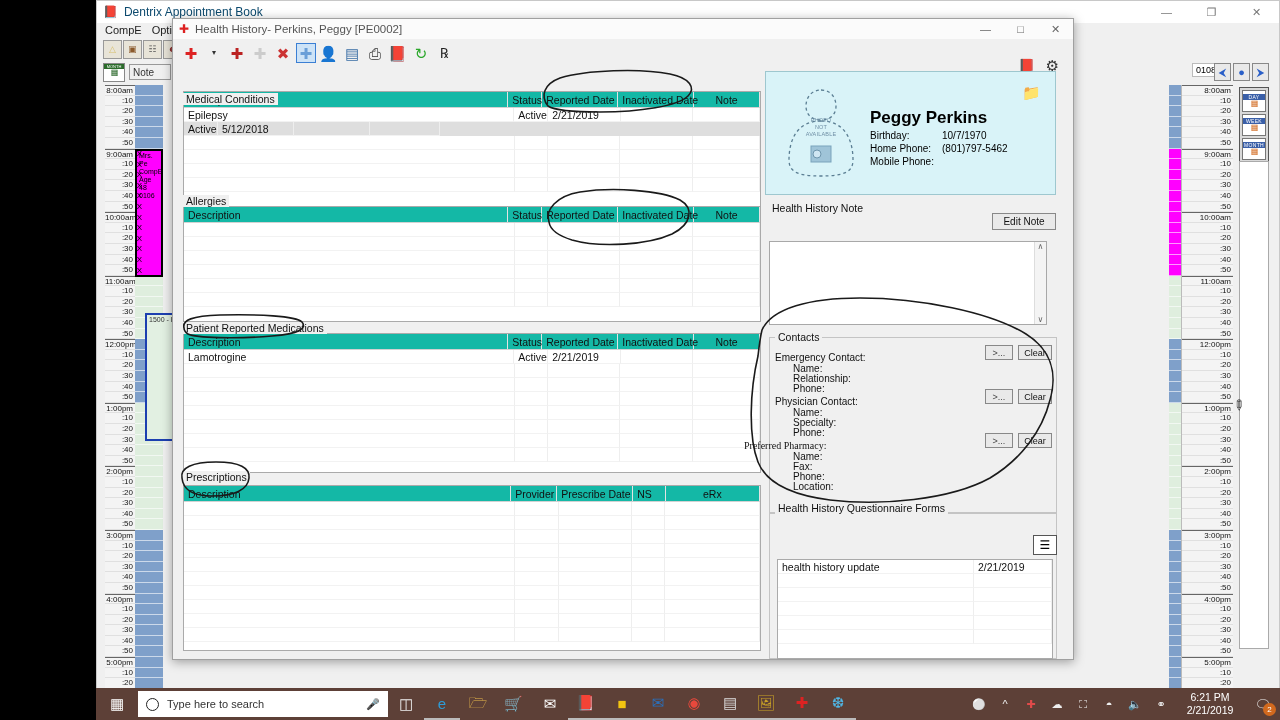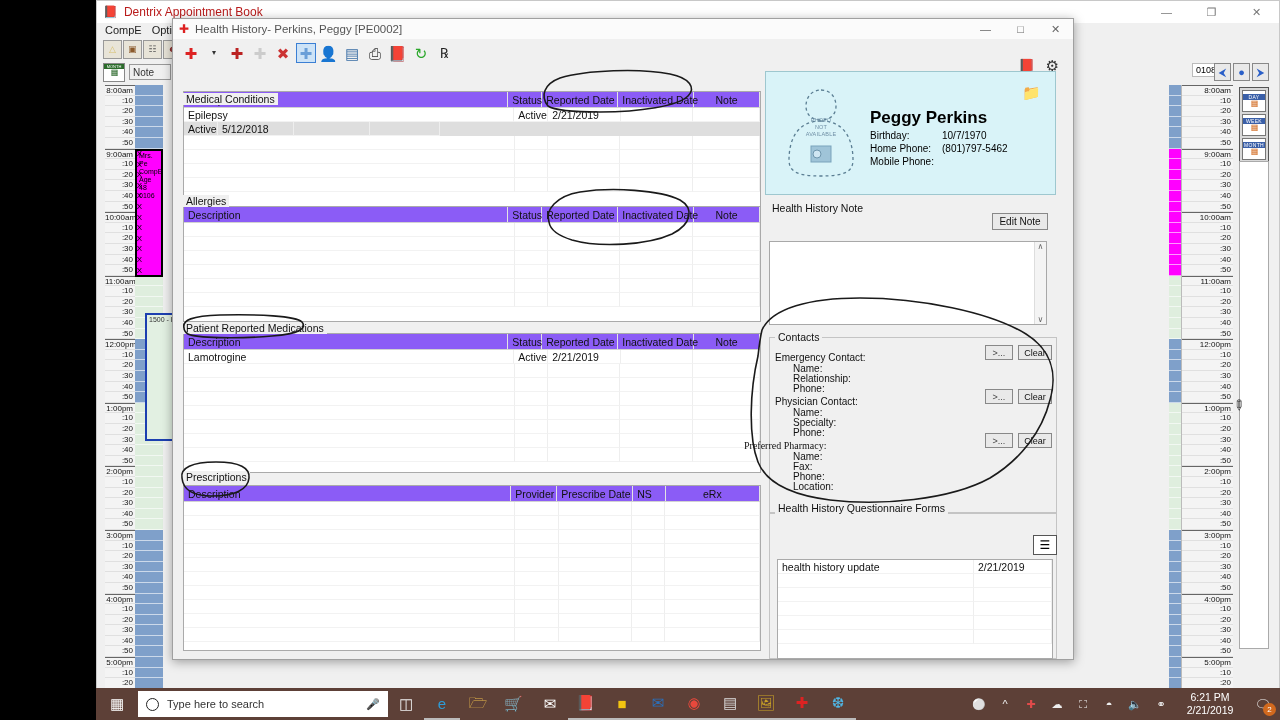--- a/index.html
+++ b/index.html
@@ -12,21 +12,21 @@
 
   
   #dentrix-window {
     position:absolute; left:96px; top:0; width:1184px; height:690px;
     background:#f0f0f0; border:1px solid #c8c8c8;
   }
   #dentrix-titlebar {
     position:absolute; left:0; top:0; width:100%; height:22px;
     background:#ffffff; display:flex; align-items:center; padding-left:6px;
   }
-  #dentrix-titlebar .t-title { font-size:12px; color:#b91c1c; margin-left:6px; }
+  #dentrix-titlebar .t-title { font-size:12px; color:#0c4a6e; margin-left:6px; }
   .win-ctrls { position:absolute; right:0; top:0; height:22px; display:flex; }
   .win-ctrls .wb {
     width:45px; height:22px; display:flex; align-items:center; justify-content:center;
     color:#777; font-size:11px;
   }
   #dentrix-menubar {
     position:absolute; left:0; top:22px; width:100%; height:14px;
     display:flex; align-items:center; gap:10px; padding-left:8px;
     font-size:11px; color:#222;
   }
@@ -112,21 +112,21 @@
                 display:flex; align-items:center; gap:3px; padding-left:8px; }
   .tb-ico { width:20px; height:20px; display:flex; align-items:center;
             justify-content:center; font-size:15px; line-height:1; }
   .tb-ico.sel { border:1px solid #3b7fd4; background:#cde3f7; }
   #hh-tr-icons { position:absolute; right:14px; top:38px; display:flex;
                  gap:10px; align-items:center; }
 
   .panel-label { position:absolute; font-size:10.5px; color:#111; background:#f0f0f0;
                  padding:0 3px; z-index:3; }
   .grid-box { position:absolute; background:#fff; border:1px solid #aaa; overflow:hidden; }
-  .grid-head { display:flex; height:16px; background:#8b5cf6;
+  .grid-head { display:flex; height:16px; background:#14b8a6;
                border-bottom:1px solid #d2d2d2; font-size:10.5px; }
   .grid-head div { border-right:1px solid #e3e3e3; padding:2px 4px; color:#111;
                    white-space:nowrap; }
   .grid-row { display:flex; height:14px; font-size:10.5px; }
   .grid-row div { border-right:1px solid #eee; border-bottom:1px solid #f2f2f2;
                   padding:1px 4px; white-space:nowrap; color:#111;}
   .grid-row.alt { background:#dedede; }
   .grid-row.empty div { color:transparent; }
   .c-desc { width:348px; } .c-stat { width:34px; }
   .c-rep { width:76px; } .c-inact { width:76px; } .c-note { width:70px; text-align:center;}
@@ -823,21 +823,21 @@
     <div class="pt-line" style="top:58px;">Birthday:</div>
     <div class="pt-val" style="top:58px;">10/7/1970</div>
     <div class="pt-line" style="top:71px;">Home Phone:</div>
     <div class="pt-val" style="top:71px;">(801)797-5462</div>
     <div class="pt-line" style="top:84px;">Mobile Phone:</div>
     <div class="pt-val" style="top:84px;"></div>
     <div id="folder-ico" style="color:#d9a441;">📁</div>
   </div>
 
   <div class="panel-label" style="left:596px; top:183px;">Health History Note</div>
-  <div class="edit-btn" style="left:819px; top:194px; width:56px; height:17px;">Edit Note</div>
+  <div class="edit-btn" style="left:819px; top:194px; width:64px; height:17px;">Edit Note</div>
   <div id="note-area">
     <span></span>
     <div id="note-scroll">
       <div>∧</div>
       <div>∨</div>
     </div>
   </div>
 
   <div class="group-box" style="left:596px; top:318px; width:288px; height:176px;"></div>
   <div class="panel-label" style="left:602px; top:312px;">Contacts</div>

